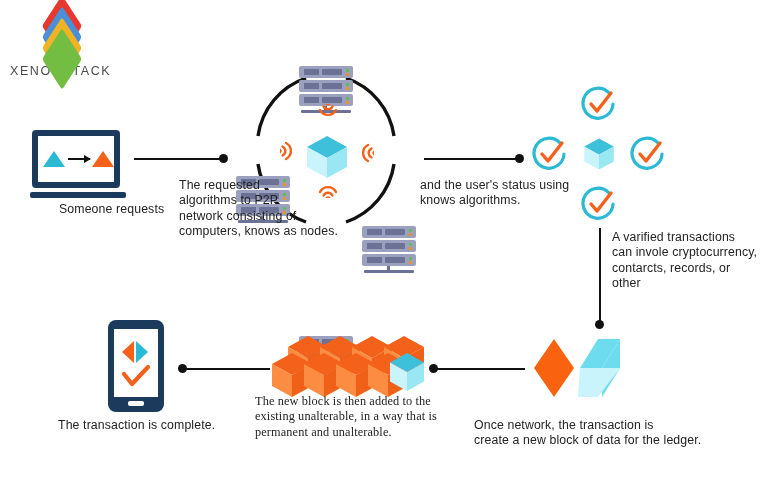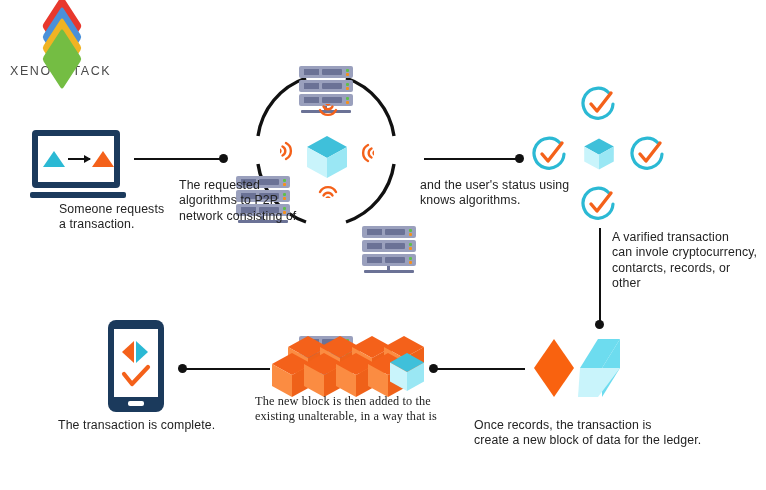--- a/index.html
+++ b/index.html
@@ -111,21 +111,20 @@
     </div>
     <div class="abs arrow-line" style="left:30px;top:22px;width:22px;"></div>
     <div class="abs" style="left:54px;top:15px;">
       <div class="tri tri-or"></div>
     </div>
   </div>
   <div class="lap-base"></div>
 </div>
 <div class="abs caption" style="left:27px;top:202px;width:130px;margin-left:32px;">
   <div>Someone requests</div>
-  <div>a transaction.</div>
 </div>
 
 <div class="abs conn-h" style="left:134px;top:158px;width:88px;"></div>
 <div class="abs dot" style="left:219px;top:154px;"></div>
 
 <div class="abs" id="network" style="left:236px;top:60px;width:180px;height:180px;">
 
   <svg class="abs" style="left:0;top:0;" width="180" height="180">
     <path d="M 22,76 A 72,72 0 0 1 70,18" fill="none" stroke="#111" stroke-width="3.4"></path>
     <path d="M 110,18 A 72,72 0 0 1 158,76" fill="none" stroke="#111" stroke-width="3.4"></path>
@@ -246,20 +245,21 @@
         <path d="M4.5,20.5 A5,5 0 0 1 13.5,20.5"></path>
       <path d="M7.6,23.2 A1.8,1.8 0 0 1 10.4,23.2"></path>
     </g>
   </svg>
 </div>
 
 <div class="abs caption" style="left:138px;top:178px;width:162px;margin-left:41px;">
   <div>The requested</div>
   <div>algorithms to P2P</div>
   <div>network consisting of</div>
+  <div>computers, knows as nodes.</div>
 </div>
 
 <div class="abs conn-h" style="left:424px;top:158px;width:94px;"></div>
 <div class="abs dot" style="left:515px;top:154px;"></div>
 
 <div class="abs caption" style="left:420px;top:178px;width:170px;">
   <div>and the user's status using</div>
   <div>knows algorithms.</div>
 </div>
 
@@ -286,38 +286,38 @@
   </svg>
 
   <svg class="abs" style="left:52px;top:52px;" width="34" height="34" viewBox="0 0 46 46">
     <polygon points="23,2 43,13 23,24 3,13" fill="#3fc0da"></polygon>
     <polygon points="3,13 23,24 23,44 3,33" fill="#c9f4fb"></polygon>
     <polygon points="43,13 43,33 23,44 23,24" fill="#9ae7f4"></polygon>
   </svg>
 </div>
 
 <div class="abs caption" style="left:612px;top:230px;width:150px;">
-  <div>A varified transaction</div>
+  <div>A varified transactions</div>
   <div>can invole cryptocurrency,</div>
   <div>contarcts, records, or other</div>
 </div>
 
 <div class="abs conn-v" style="left:599px;top:228px;height:96px;"></div>
 <div class="abs dot" style="left:595px;top:320px;"></div>
 
 <div class="abs" id="newblock" style="left:532px;top:337px;width:90px;height:62px;">
   <svg width="90" height="62" viewBox="0 0 90 62">
     <polygon points="22,2 42,31 22,60 2,31" fill="#f9620f"></polygon>
     <polygon points="48,31 66,2 88,2 70,31" fill="#6ddcef"></polygon>
     <polygon points="70,31 88,2 88,31 70,60" fill="#6ddcef"></polygon>
     <polygon points="48,31 70,31 88,31 66,60 46,60" fill="#c9f4fb"></polygon>
   </svg>
 </div>
 <div class="abs caption" style="left:474px;top:418px;width:235px;">
-  <div>Once records, the transaction is</div>
+  <div>Once network, the transaction is</div>
   <div>create a new block of data for the ledger.</div>
 </div>
 
 <div class="abs conn-h" style="left:437px;top:368px;width:88px;"></div>
 <div class="abs dot" style="left:429px;top:364px;"></div>
 
 <div class="abs" id="chain" style="left:272px;top:336px;width:152px;height:62px;">
   <svg width="152" height="62" viewBox="0 0 152 62">
     <g>
       <g transform="translate(16,0)">
@@ -366,20 +366,21 @@
         <polygon points="20,0 37,9.5 20,19 3,9.5" fill="#3fc0da"></polygon>
         <polygon points="3,9.5 20,19 20,38 3,28.5" fill="#c9f4fb"></polygon>
         <polygon points="37,9.5 37,28.5 20,38 20,19" fill="#9ae7f4"></polygon>
       </g>
     </g>
   </svg>
 </div>
 <div class="abs caption" style="left:255px;top:394px;width:215px;font-family:Liberation Serif, serif;">
   <div>The new block is then added to the</div>
   <div>existing unalterable, in a way that is</div>
+  <div>permanent and unalterable.</div>
 </div>
 
 <div class="abs conn-h" style="left:186px;top:368px;width:84px;"></div>
 <div class="abs dot" style="left:178px;top:364px;"></div>
 
 <div class="abs" id="phone">
   <div class="ph-body">
     <div class="ph-screen">
       <svg width="44" height="68" viewBox="0 0 44 68">
         <polygon points="20,12 20,34 8,23" fill="#f4611a"></polygon>

